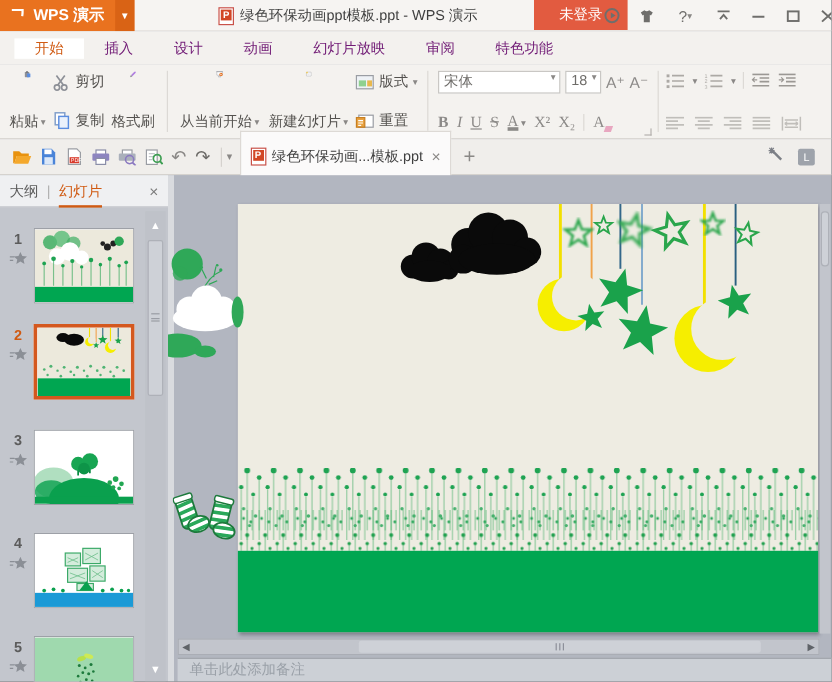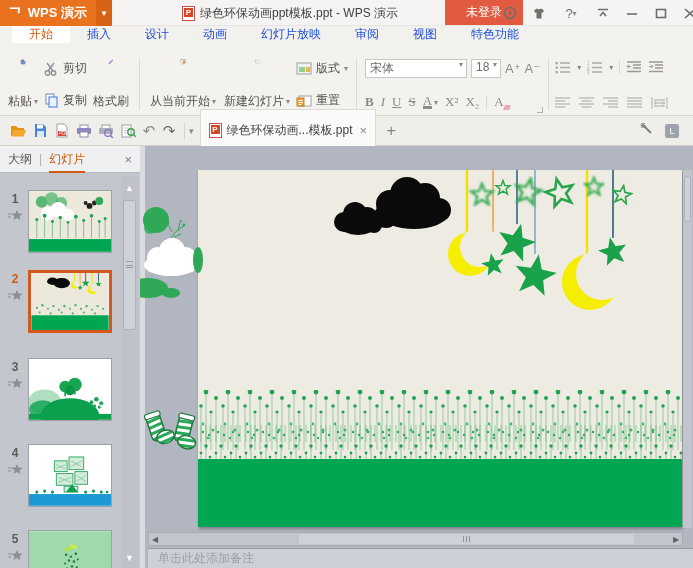--- a/index.html
+++ b/index.html
@@ -16,22 +16,22 @@
   .wps-name{font-weight:bold;font-size:13px;}
   .wps-caret{margin-left:auto;width:16px;height:26px;background:#d96315;display:flex;align-items:center;justify-content:center;color:#fff;font-size:8px;}
   .doc-title{position:absolute;left:182px;top:0;height:26px;display:flex;align-items:center;gap:5px;color:#3f3f3f;font-size:12px;}
   .ppt-ico{width:13px;height:15px;background:#fff;border:1px solid #c9524a;position:relative;}
   .ppt-ico::before{content:"P";position:absolute;left:1px;top:1px;width:9px;height:9px;background:#d24726;color:#fff;font-size:8px;line-height:9px;text-align:center;font-weight:bold;}
   .login-btn{position:absolute;left:445px;top:0;height:25px;width:78px;background:#e25b40;color:#fff;display:flex;align-items:center;justify-content:center;font-size:12px;}
   .win-icons{position:absolute;right:0;top:0;height:26px;display:flex;align-items:center;gap:13px;padding-right:2px;color:#6f6e6c;}
   .win-icons .wi{display:flex;align-items:center;justify-content:center;width:16px;height:16px;}
   .wi svg{display:block;}
   
-  .menubar{position:absolute;top:26px;left:0;right:0;height:28px;background:#f3f1ee;display:flex;align-items:flex-start;padding-left:12px;}
-  .mtab{display:flex;align-items:center;padding:0 17px;color:#1d4ed8;cursor:default;}
+  .menubar{position:absolute;top:26px;left:0;right:0;height:28px;background:#f3f1ee;display:flex;align-items:center;padding-left:12px;}
+  .mtab{display:flex;align-items:center;padding:0 17px;color:#701a75;cursor:default;}
   .mtab.active{background:#fff;color:#d05a12;}
   
   .ribbon{position:absolute;top:54px;left:0;right:0;height:62px;background:#f4f2ef;border-bottom:1px solid #dad7d3;display:flex;}
   .rdiv{width:1px;background:#dcd9d5;margin:5px 2px;}
   .rgroup{display:flex;padding:3px 4px;}
   .rbig{display:flex;flex-direction:column;align-items:center;justify-content:space-between;padding:2px 4px;color:#54524f;gap:28px;}
   .rbig .lbl{white-space:nowrap;display:flex;align-items:center;gap:2px;}
   .rcol{display:flex;flex-direction:column;justify-content:space-between;padding:3px 2px;}
   .rsmall{display:flex;align-items:center;gap:4px;color:#54524f;white-space:nowrap;}
   .caret{font-size:8px;color:#8a8886;}
@@ -160,23 +160,20 @@
     <div class="mtab">
         <span>动画</span>
       </div>
     <div class="mtab">
         <span>幻灯片放映</span>
       </div>
     <div class="mtab">
         <span>审阅</span>
       </div>
     <div class="mtab">
-        <span>视图</span>
-      </div>
-    <div class="mtab">
         <span>特色功能</span>
       </div>
   </div>
 
   <div class="ribbon">
 
     <div class="rgroup">
       <div class="rbig">
         <svg width="26" height="26" viewBox="0 0 26 26">
             <rect x="3" y="4" width="16" height="19" rx="2" fill="#8d9097"></rect>

